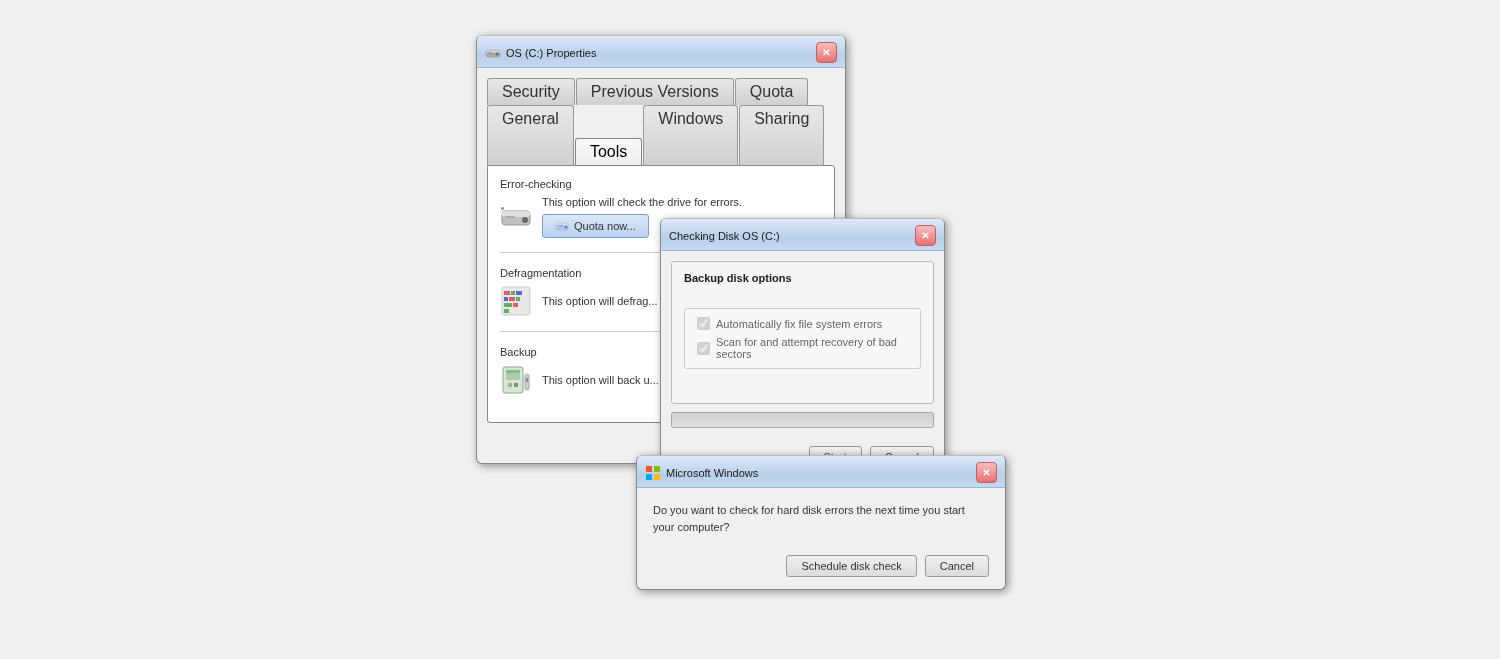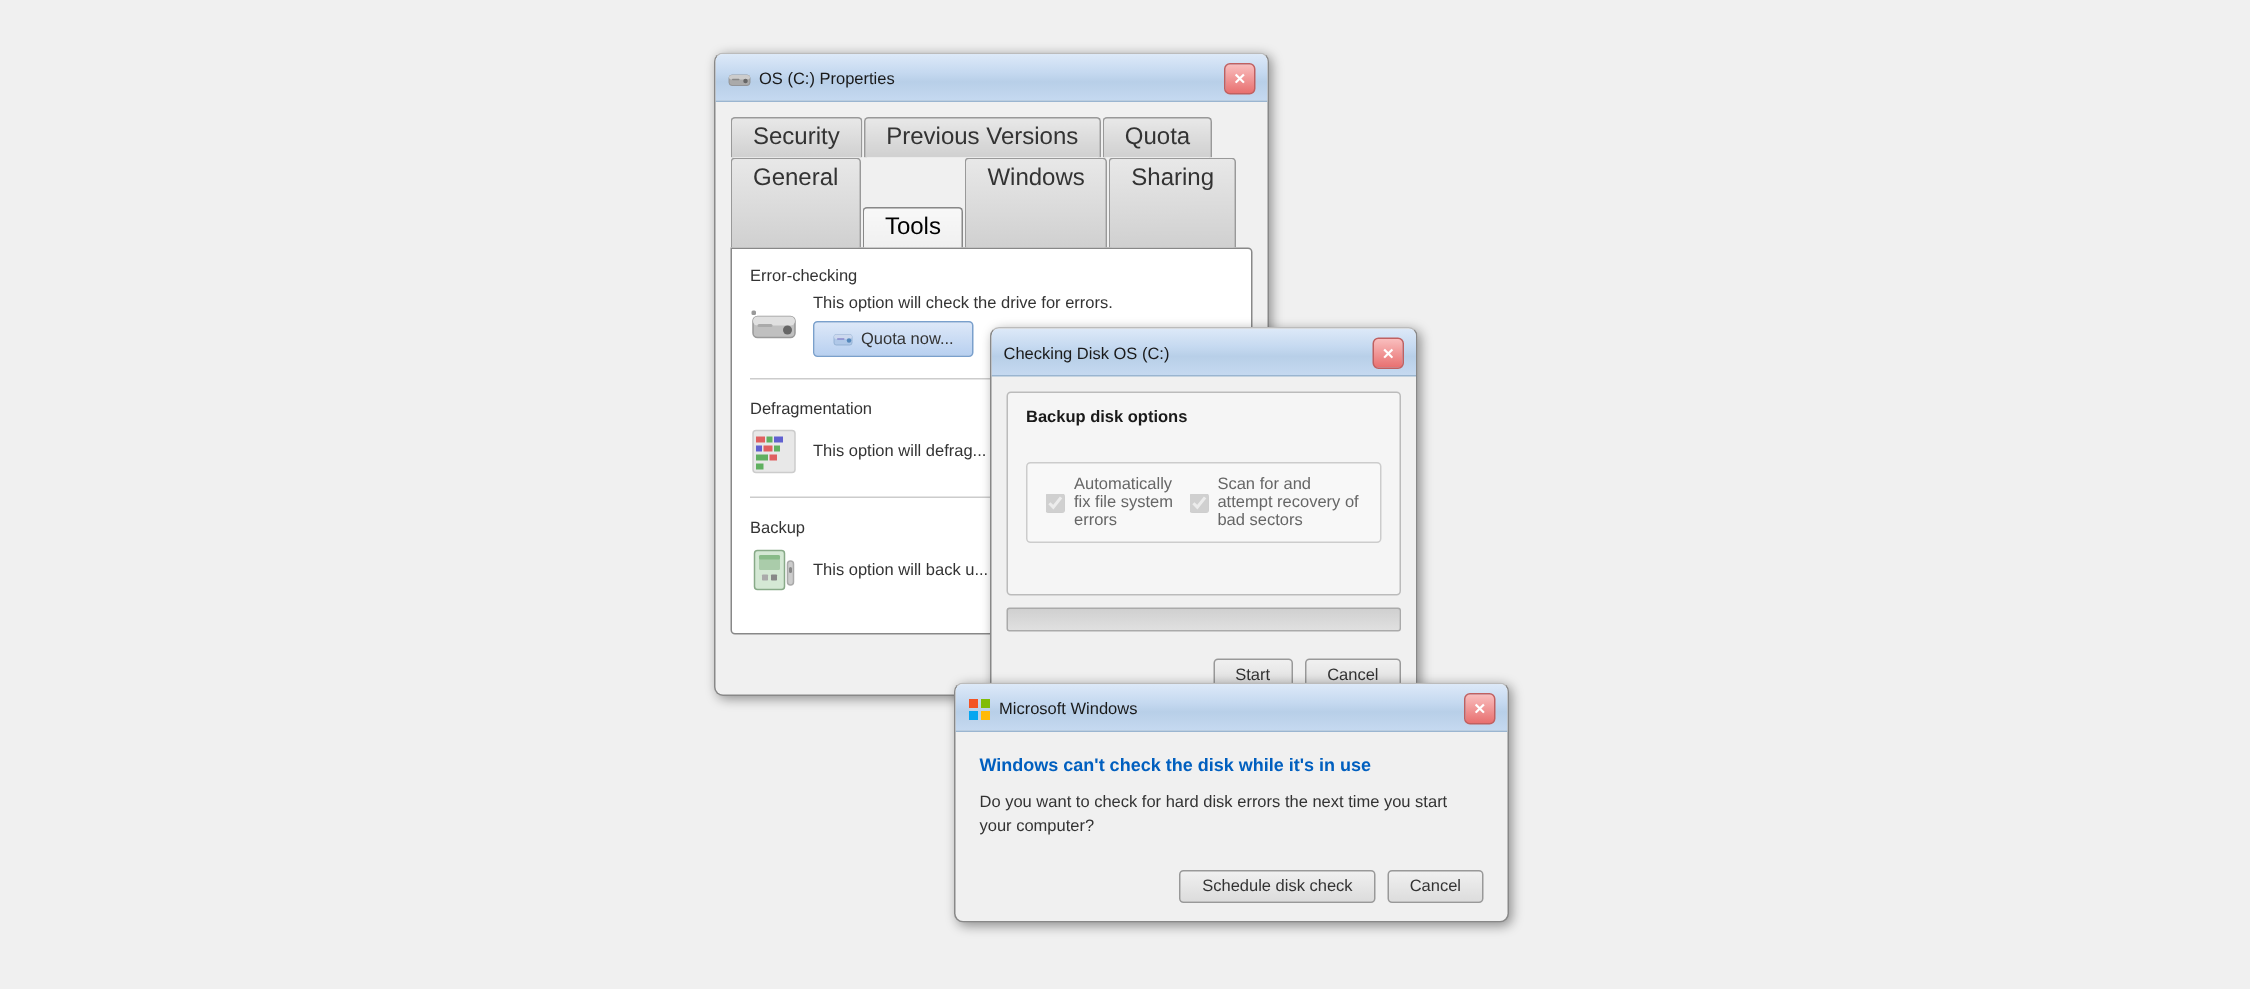--- a/index.html
+++ b/index.html
@@ -167,20 +167,21 @@
     
     .ms-windows-dialog {
       top: 455px;
       left: 636px;
       width: 370px;
     }
 
     
     .checkbox-group {
       display: flex;
+      flex-direction: column;
       gap: 6px;
       padding: 8px 12px;
       background: #f8f8f8;
       border: 1px solid #ccc;
       border-radius: 3px;
       margin: 24px 0;
     }
 
     .checkbox-item {
       display: flex;
@@ -440,20 +441,19 @@
         <rect x="9" y="1" width="6" height="6" fill="#81bc06"></rect>
         <rect x="1" y="9" width="6" height="6" fill="#05a6f0"></rect>
         <rect x="9" y="9" width="6" height="6" fill="#ffba08"></rect>
       </svg>
       <span class="win-title">Microsoft Windows</span>
     </div>
     <div class="win-close-btn">✕</div>
   </div>
 
   <div class="win-content" style="padding: 14px 16px 12px 16px;">
-    <div class="info-msg">Windows can't check the disk while it's in use</div>
     <div class="info-msg-body">Do you want to check for hard disk errors the next time you start your computer?</div>
     <div class="btn-row" style="justify-content: flex-end;">
       <button class="win-btn" style="cursor: pointer; position: relative;">Schedule disk check</button>
       <button class="win-btn">Cancel</button>
     </div>
   </div>
 </div>
 
 </body></html>

